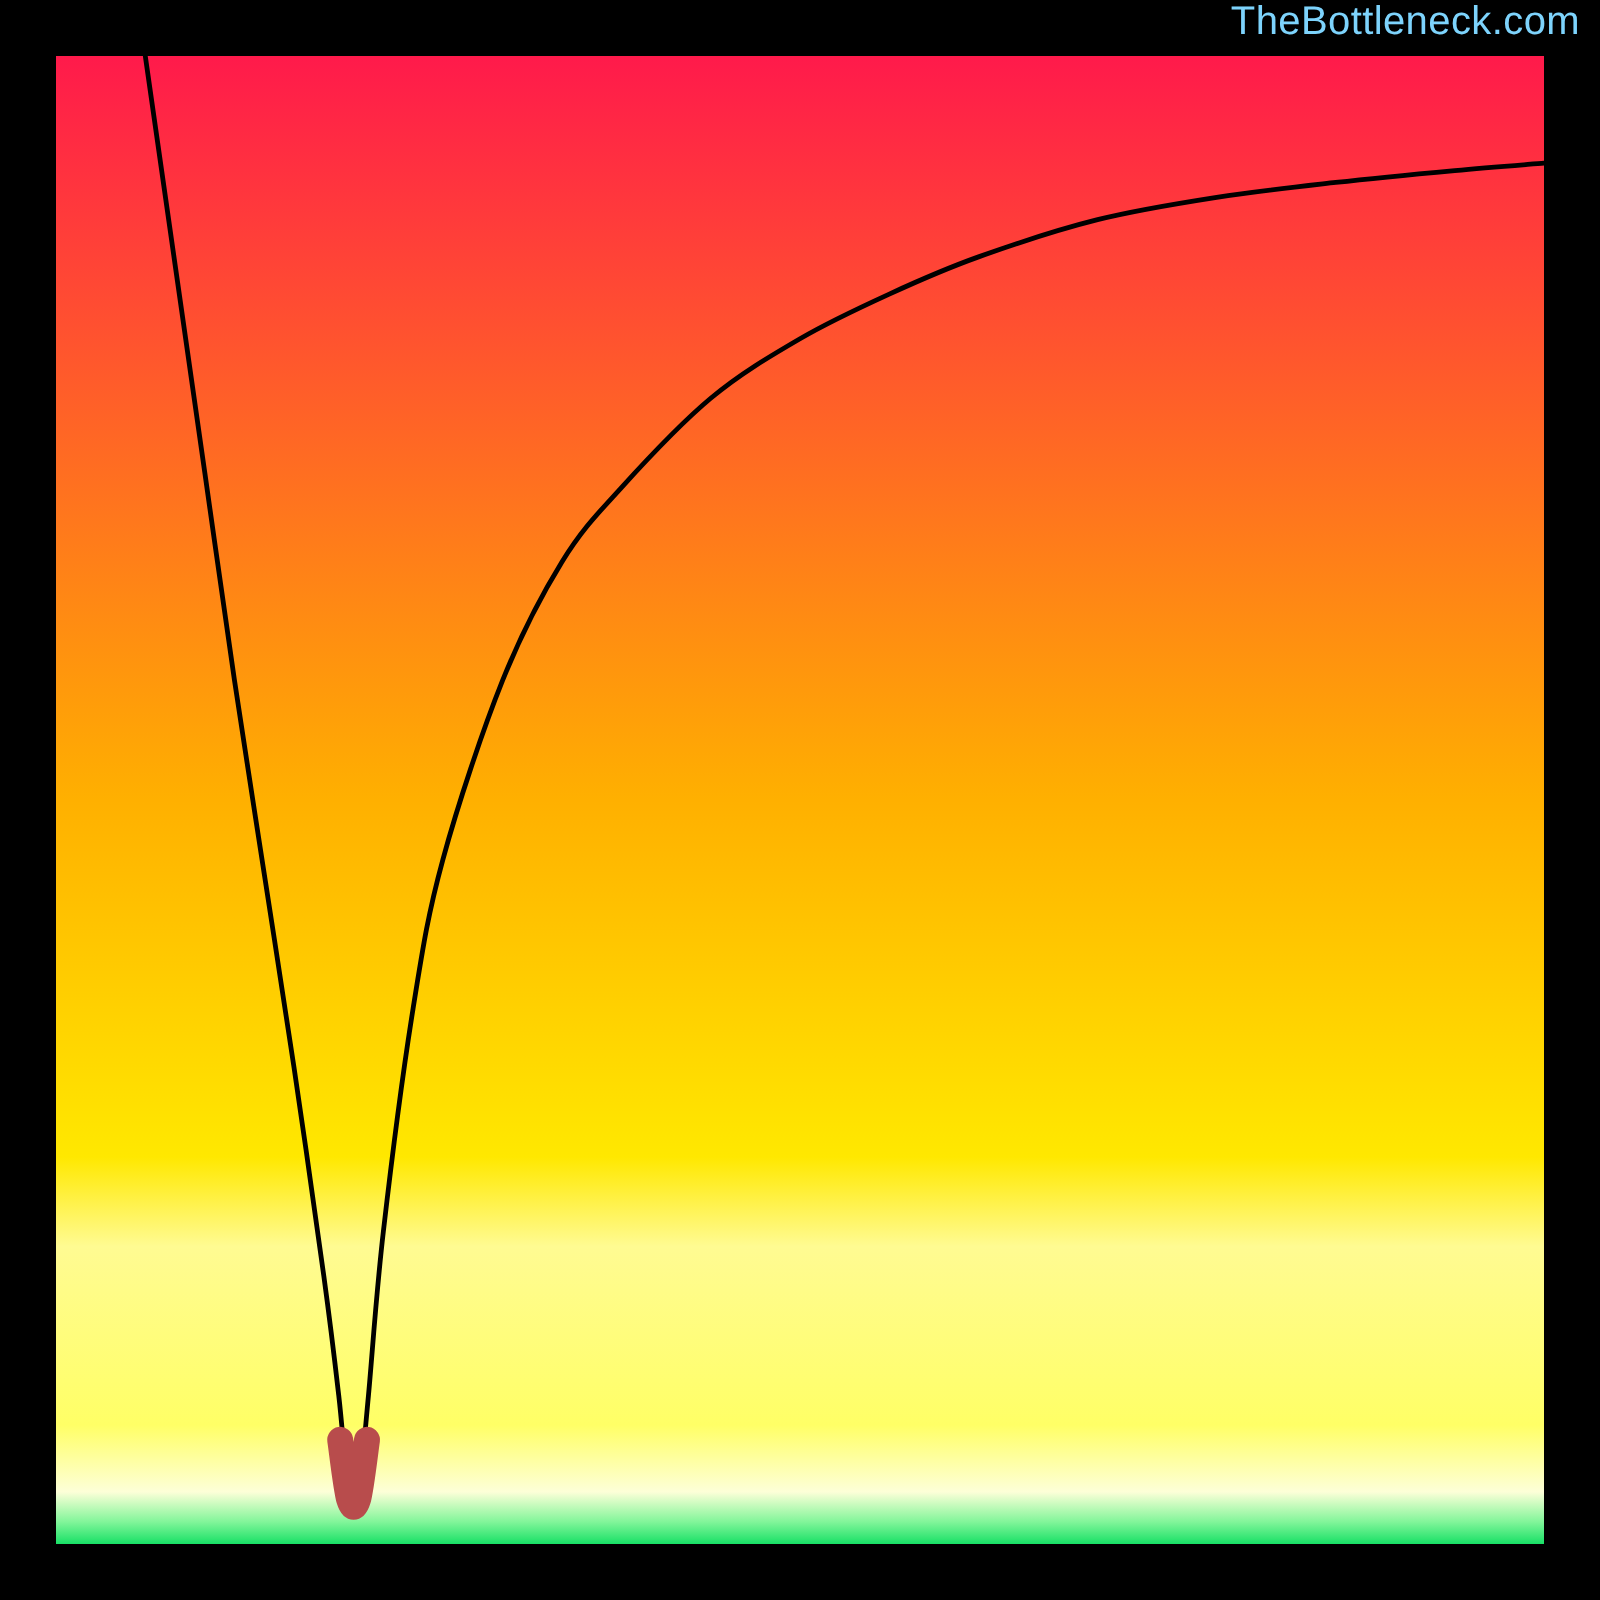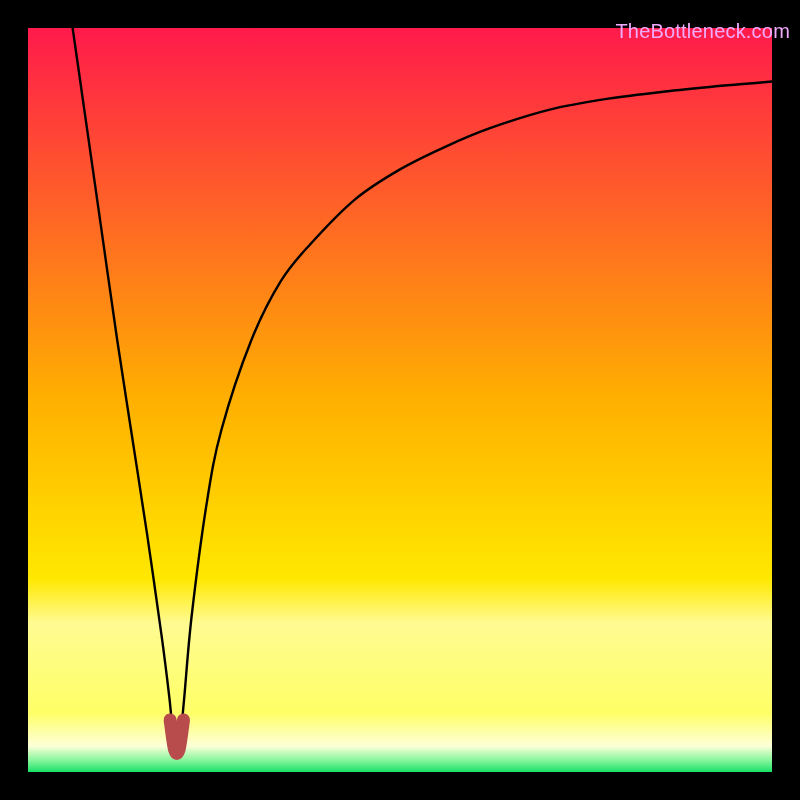--- a/index.html
+++ b/index.html
@@ -13,23 +13,23 @@
   }
   .frame {
     position: absolute;
     top: 0;
     left: 0;
     width: 800px;
     height: 800px;
   }
   .watermark {
     position: absolute;
-    top: 20px;
+    top: 0;
     right: 10px;
-    color: #f0abfc;
+    color: #7dd3fc;
     font-size: 20px;
     font-weight: 400;
     letter-spacing: 0.2px;
     z-index: 10;
   }
   svg {
     display: block;
   }
 </style>
 </head>

